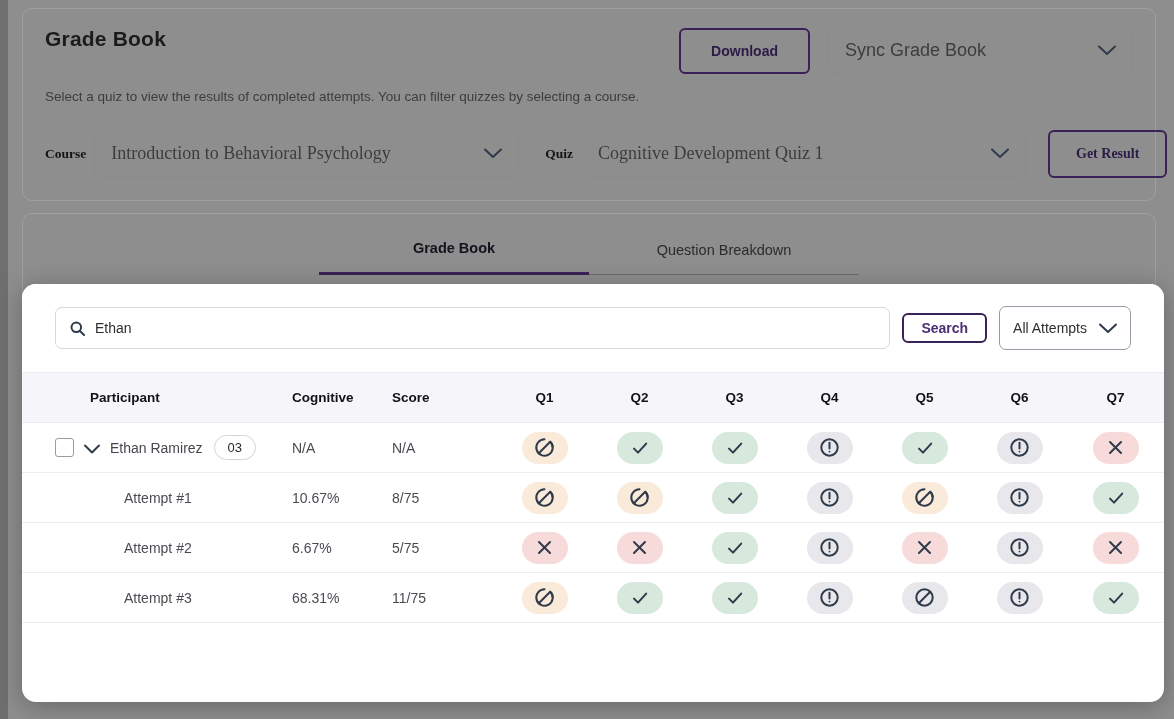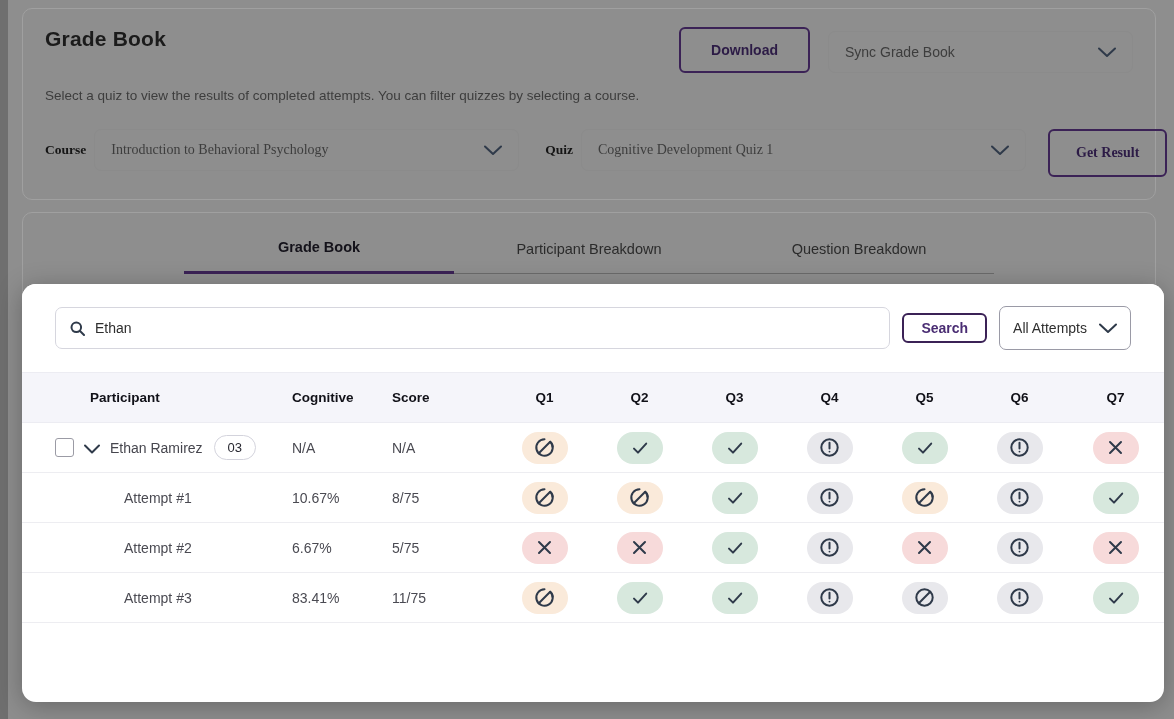--- a/index.html
+++ b/index.html
@@ -52,21 +52,21 @@
     padding: 13px 30px;
     cursor: pointer;
     white-space: nowrap;
   }
   .select-box {
     border: 1px solid #8b8b8b;
     border-radius: 7px;
     background: transparent;
     display: flex; align-items: center; justify-content: space-between;
     padding: 12px 16px;
-    font-size: 14px; color: #3d3d3d;
+    font-size: 18px; color: #3d3d3d;
     cursor: pointer;
     gap: 10px;
   }
   .sync-select { width: 305px; }
 
   .chev {
     width: 18px; height: 11px; flex: 0 0 auto;
   }
   .chev svg { display: block; }
 
@@ -258,21 +258,20 @@
         </div>
       </div>
 
       <button class="btn-outline get-result">Get Result</button>
     </div>
   </section>
 
   <section class="panel tabs-panel">
     <div class="tabs">
       <div class="tab active">Grade Book</div>
-      <div class="tab">Participant Breakdown</div>
       <div class="tab">Question Breakdown</div>
     </div>
   </section>
 </div>
 
 <div class="modal">
 
   <div class="search-area">
     <div class="search-wrap">
       <span class="search-icon">
@@ -472,21 +471,21 @@
           <td><span class="pill pill-wrong">
               <svg width="19" height="19" viewBox="0 0 19 19">
                 <path d="M4 4 L15 15 M15 4 L4 15" class="ic" stroke="#2f3a4a" stroke-width="2.1"></path>
               </svg>
             </span></td>
         </tr>
         <tr>
           <td class="col-participant">
             <div class="attempt-name">Attempt #3</div>
           </td>
-          <td class="col-pct">83.41%</td>
+          <td class="col-pct">68.31%</td>
           <td class="col-score">11/75</td>
           <td><span class="pill pill-partial">
               <svg width="21" height="21" viewBox="0 0 21 21">
                 <path d="M10.5 2.3 A8.2 8.2 0 1 0 16.3 4.7" class="ic" stroke="#2f3a4a" stroke-width="1.7"></path>
                 <path d="M17.6 6.4 A8.2 8.2 0 0 1 18.6 9.3" class="ic" stroke="#2f3a4a" stroke-width="1.7"></path>
                 <path d="M4.8 16.2 L16.2 4.8" class="ic" stroke="#2f3a4a" stroke-width="1.7"></path>
               </svg>
             </span></td>
           <td><span class="pill pill-correct">
               <svg width="20" height="20" viewBox="0 0 20 20">

